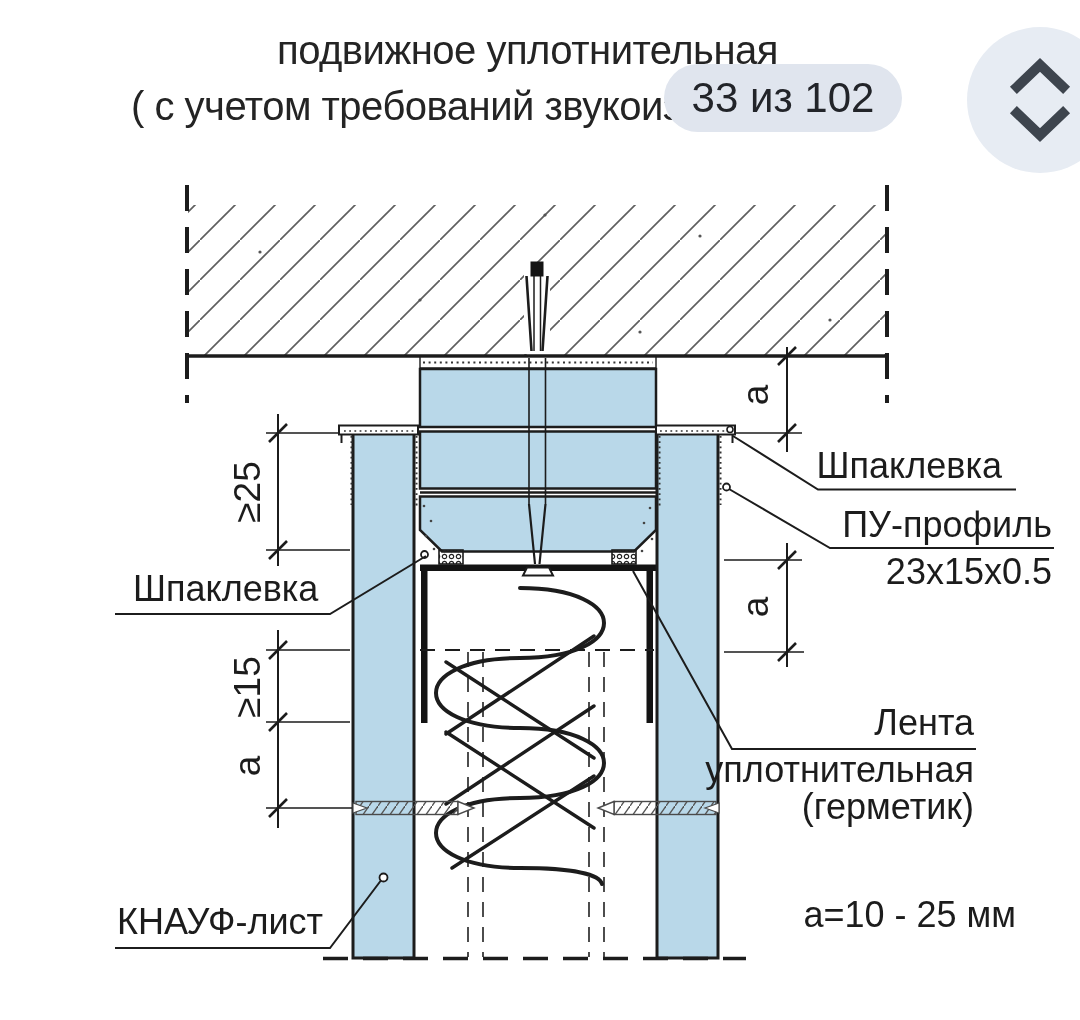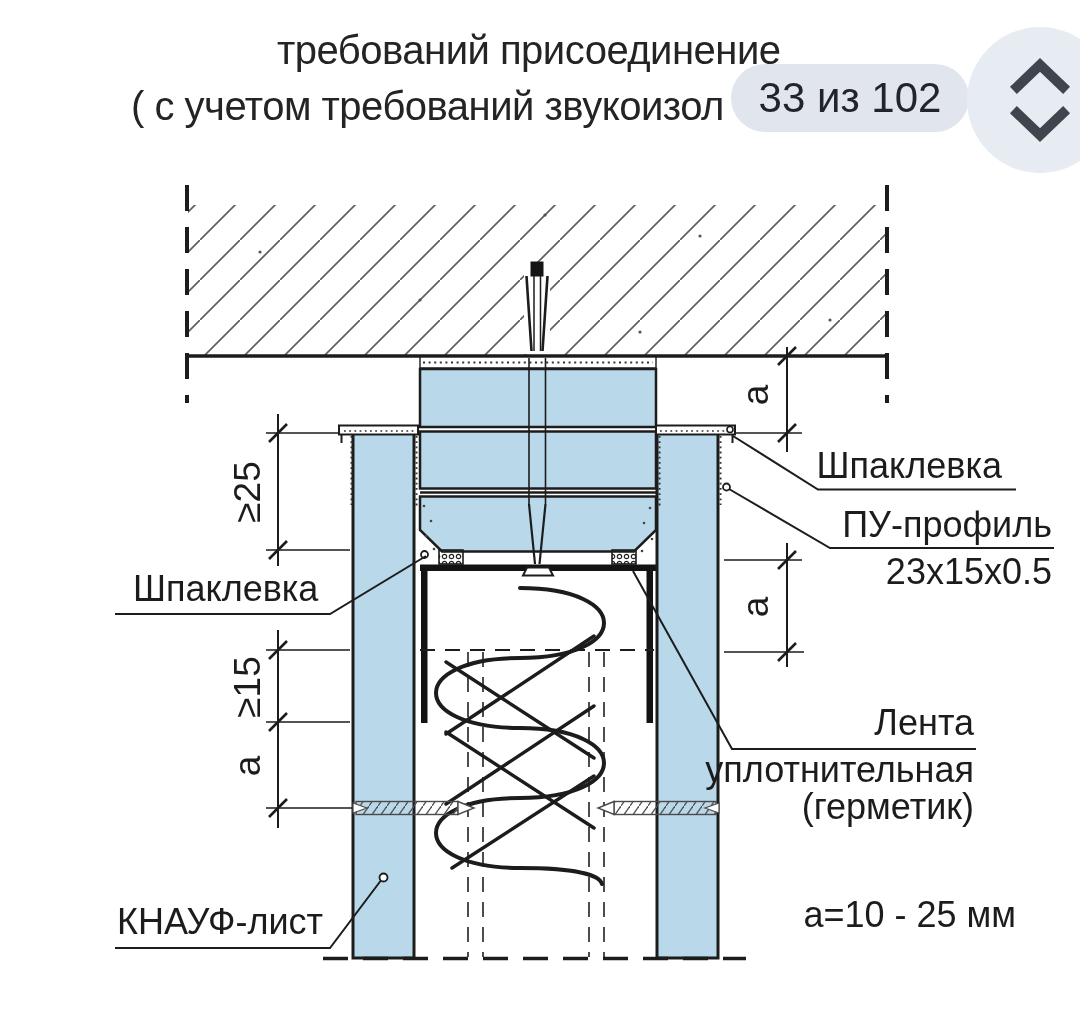--- a/index.html
+++ b/index.html
@@ -7,40 +7,40 @@
     width:1080px;height:1020px;position:relative;background:#ffffff;
     font-family:"Liberation Sans", sans-serif;overflow:hidden;
   }
   .title-line{
     position:absolute;color:var(--title,#242424);font-size:40px;line-height:1;
     letter-spacing:-0.5px;white-space:nowrap;
   }
   #title1{left:277px;top:30px;}
   #title2{left:131px;top:86px;}
   .pager-badge{
-    position:absolute;left:731px;top:64px;width:238px;height:68px;border-radius:34px;
+    position:absolute;left:664px;top:64px;width:238px;height:68px;border-radius:34px;
     background:var(--badge_bg,#e0e5ee);display:flex;align-items:center;justify-content:center;
     font-size:42px;color:var(--badge_text,#222429);z-index:5;white-space:nowrap;
   }
   .scroll-widget{
     position:absolute;left:967px;top:27px;width:146px;height:146px;border-radius:50%;
     background:var(--widget_bg,#e7ecf3);z-index:6;
   }
   .scroll-widget svg{position:absolute;left:0;top:0;}
   svg text{font-family:"Liberation Sans", sans-serif;fill:var(--line,#1c1c1c);}
   .lbl{font-size:36px;}
   .dim{font-size:37px;}
   .fill-blue{fill:var(--panel_blue,#b9d8e9);}
   .ln{stroke:var(--line,#1c1c1c);}
   #drawing{position:absolute;left:0;top:0;z-index:1;}
 </style>
 </head>
 <body>
 
-<div class="title-line" id="title1">требований присоединение</div>
+<div class="title-line" id="title1">подвижное уплотнительная</div>
 <div class="title-line" id="title2">( с учетом требований звукоизол</div>
 
 <div class="pager-badge">
   <span>33 из 102</span>
 </div>
 
 <div class="scroll-widget">
   <svg width="146" height="146" viewBox="0 0 146 146">
     <path d="M50 60 L73 38 L96 60" fill="none" stroke="var(--icon,#3e454e)" stroke-width="10" stroke-linecap="square"></path>
     <path d="M50 86 L73 108 L96 86" fill="none" stroke="var(--icon,#3e454e)" stroke-width="10" stroke-linecap="square"></path>

